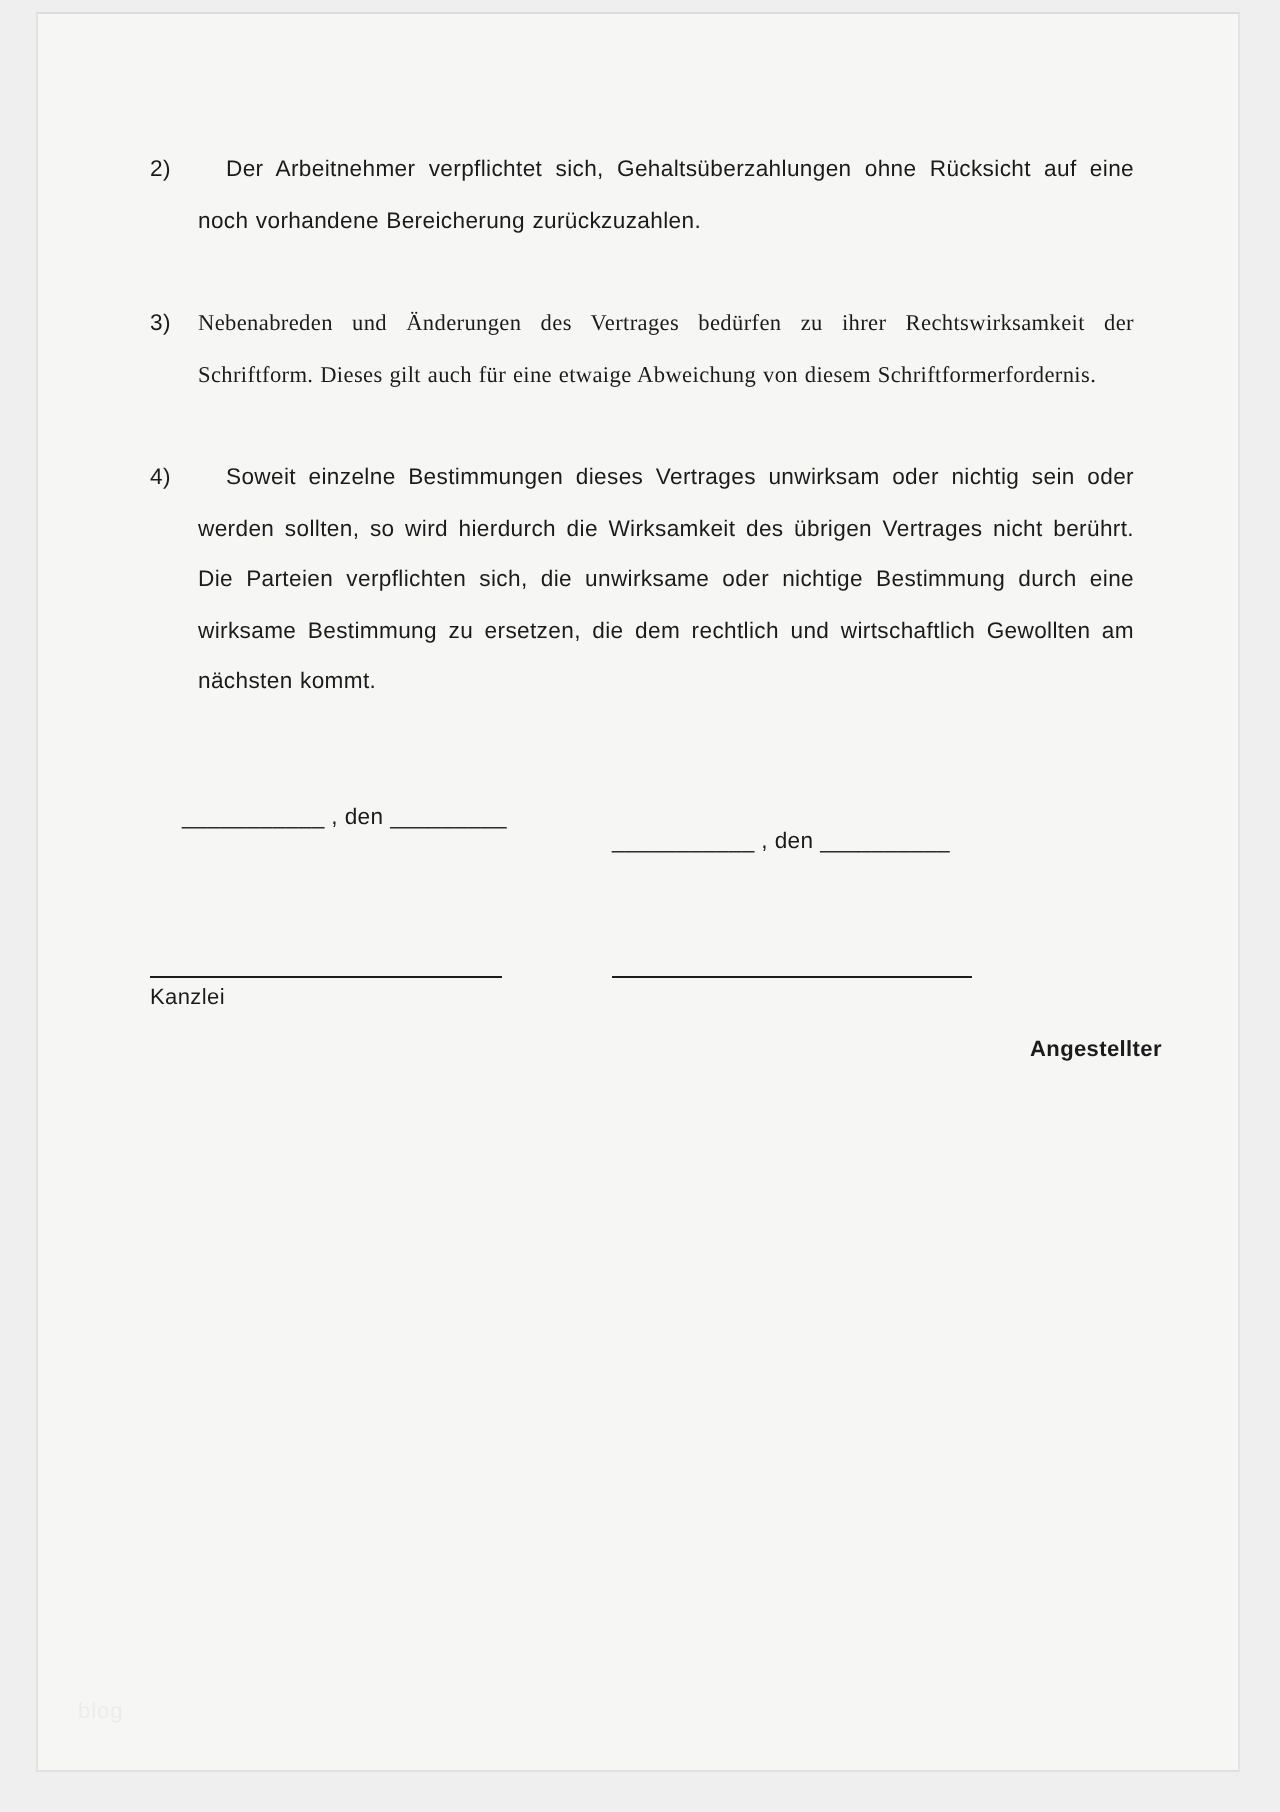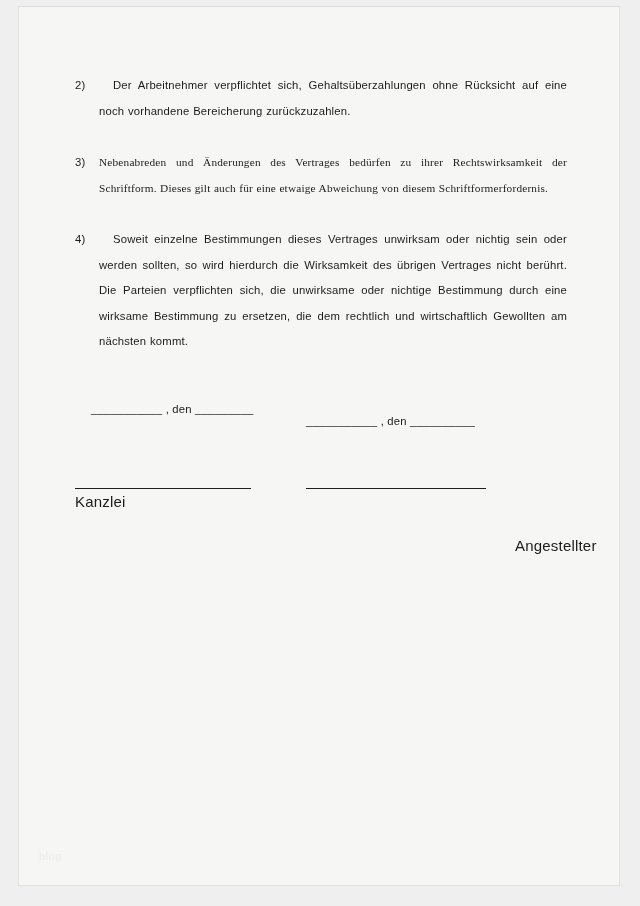--- a/index.html
+++ b/index.html
@@ -87,28 +87,28 @@
   .rule {
     position: absolute;
     height: 0;
     border-top: 1px solid #1d1d1d;
   }
   .rule.left  { left: 0px;   top: 85px; width: 176px; }
   .rule.right { left: 231px; top: 85px; width: 180px; }
 
   .sig-label {
     position: absolute;
-    font-size: 15px;
+    font-size: 11px;
     color: #1b1b1b;
     letter-spacing: 0.2px;
     white-space: nowrap;
     text-align: right;
   }
   .sig-label.kanzlei      { left: 0px;   top: 90px; }
-  .sig-label.angestellter { left: 440px; top: 134px; }
+  .sig-label.angestellter { left: 440px; top: 116px; font-weight: bold; }
 
   .watermark {
     position: absolute;
     left: 20px;
     top: 843px;
     font-size: 11px;
     color: #ececec;
     letter-spacing: 0.5px;
     user-select: none;
   }

